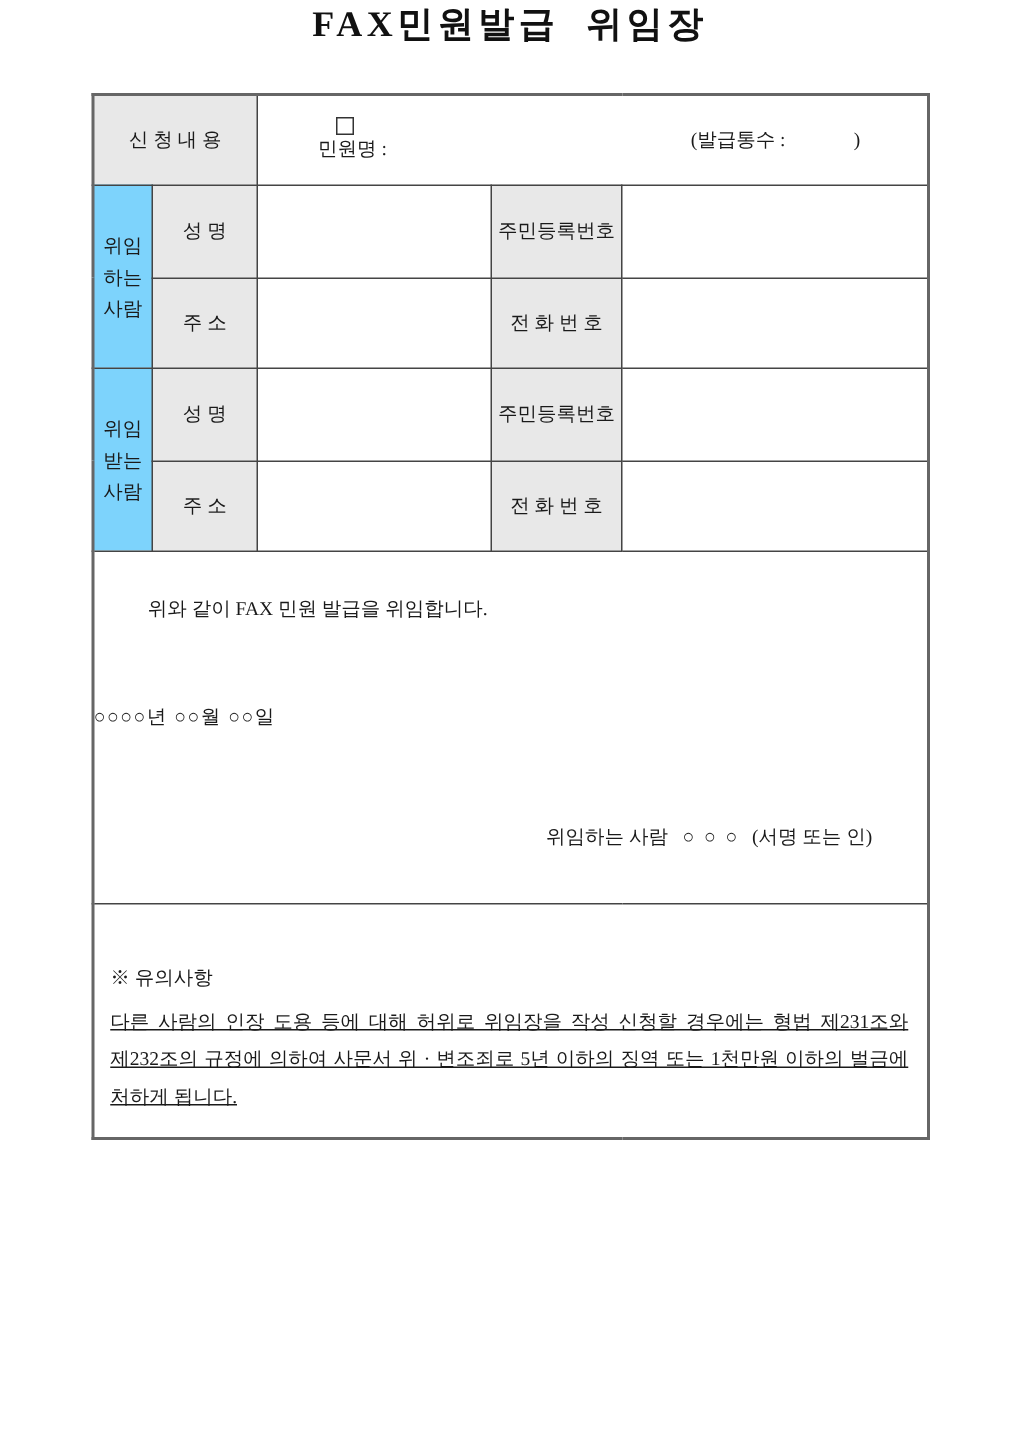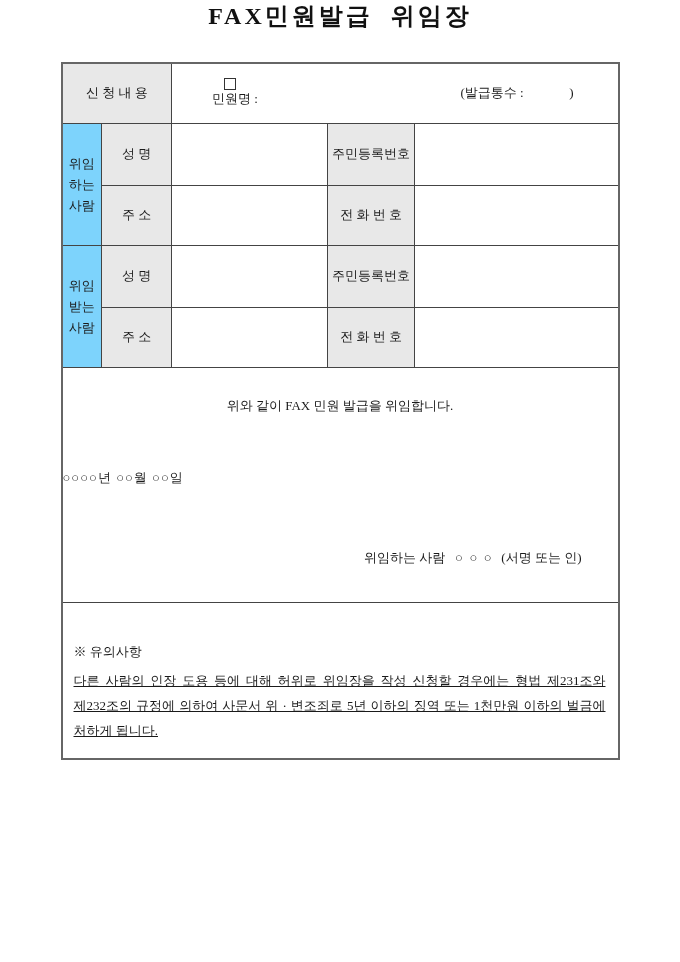--- a/index.html
+++ b/index.html
@@ -78,22 +78,23 @@
   }
   .copies-label {
     margin-left: auto;
     margin-right: 44px;
     white-space: pre;
   }
 
   td.statement-cell { vertical-align: top; }
   .statement-line1 {
     margin-top: 29px;
-    text-align: center;
-    white-space: pre;
+    text-align: left;
+    white-space: pre;
+    margin-left: 36px;
   }
   .statement-date {
     margin-top: 54px;
     text-align: left;
     white-space: pre;
     letter-spacing: 1px;
   }
   .statement-sign {
     margin-top: 62px;
     text-align: right;

